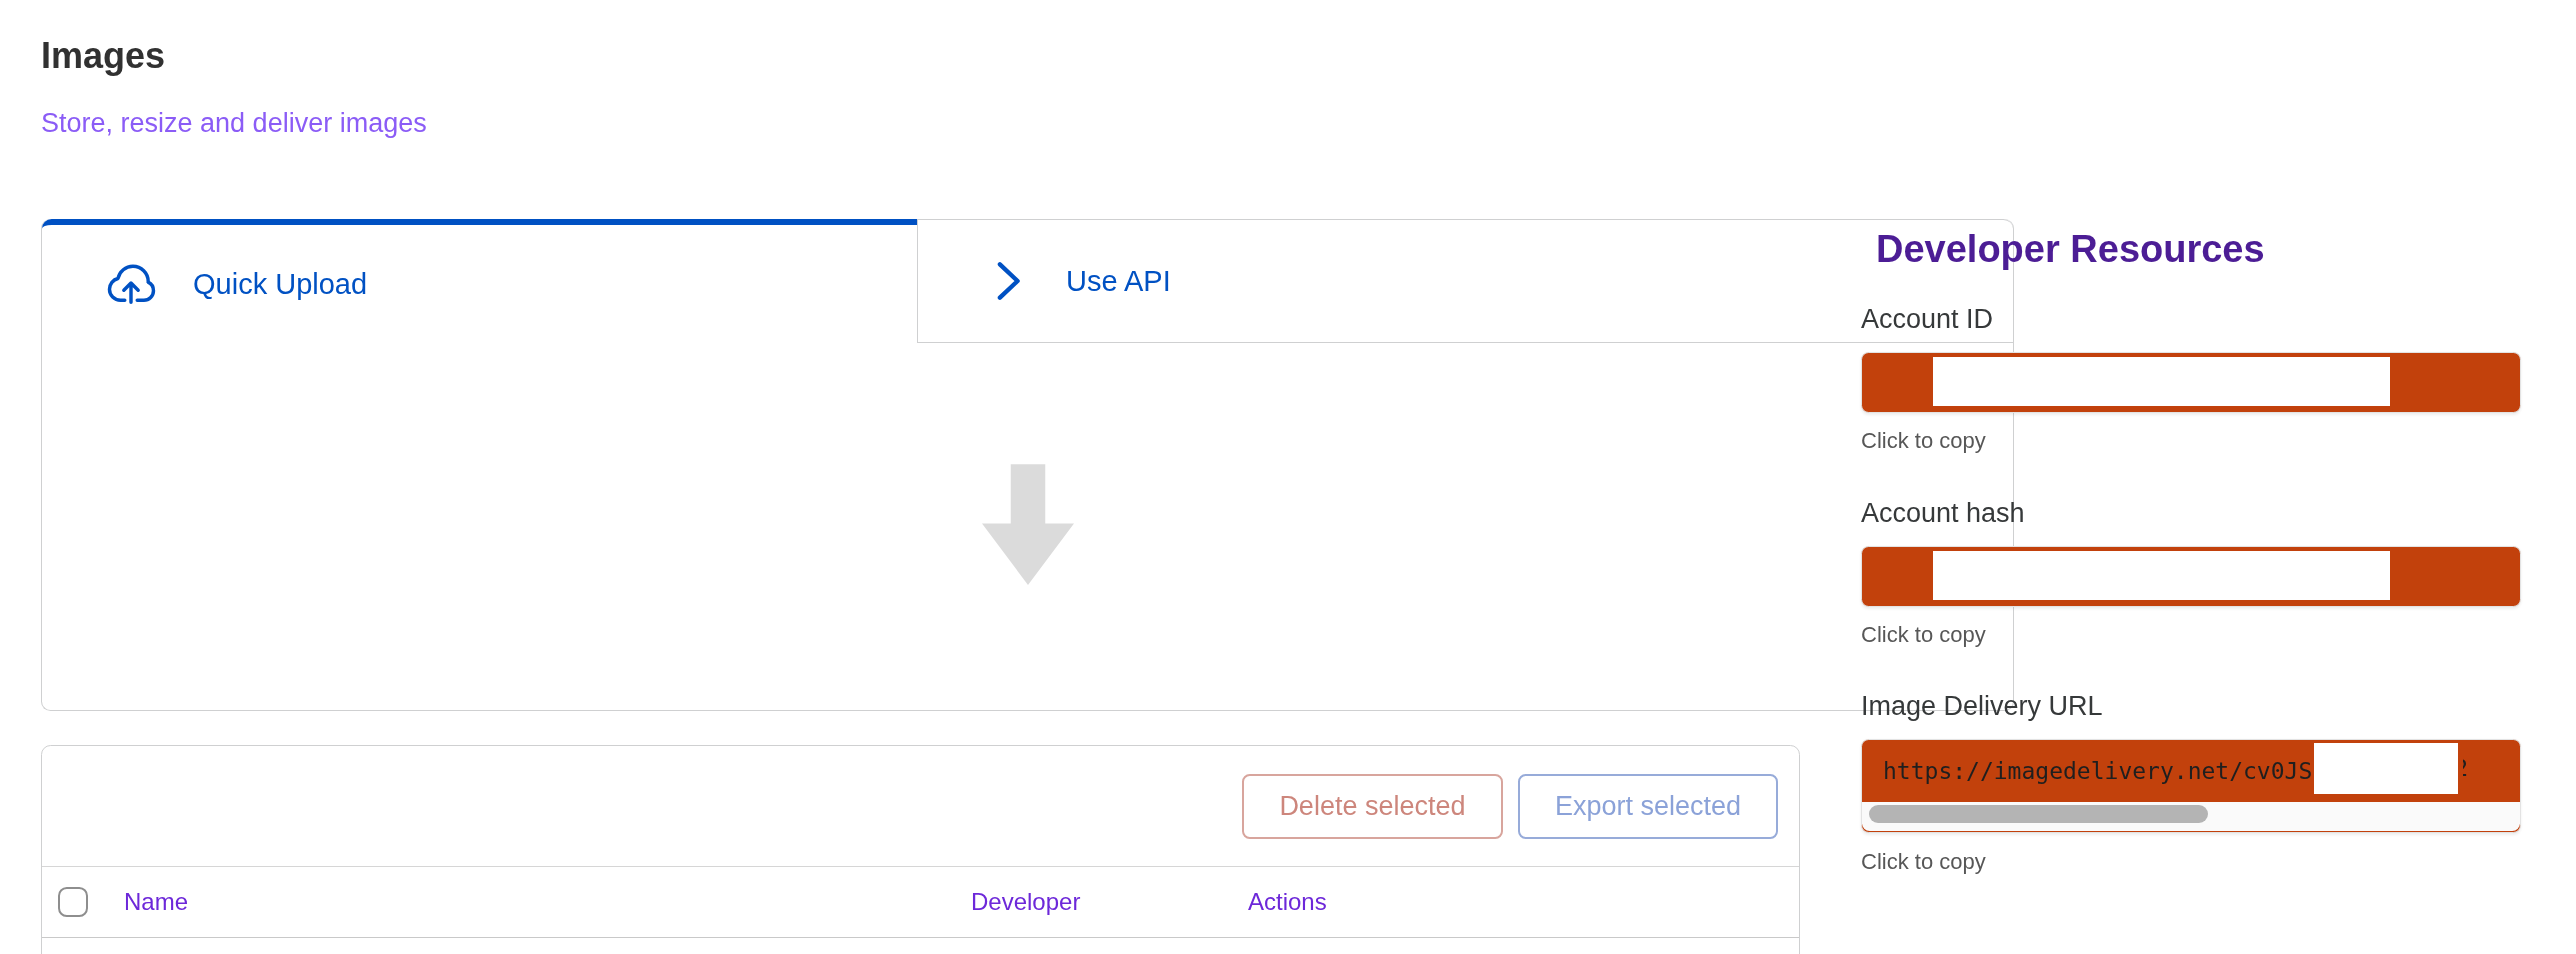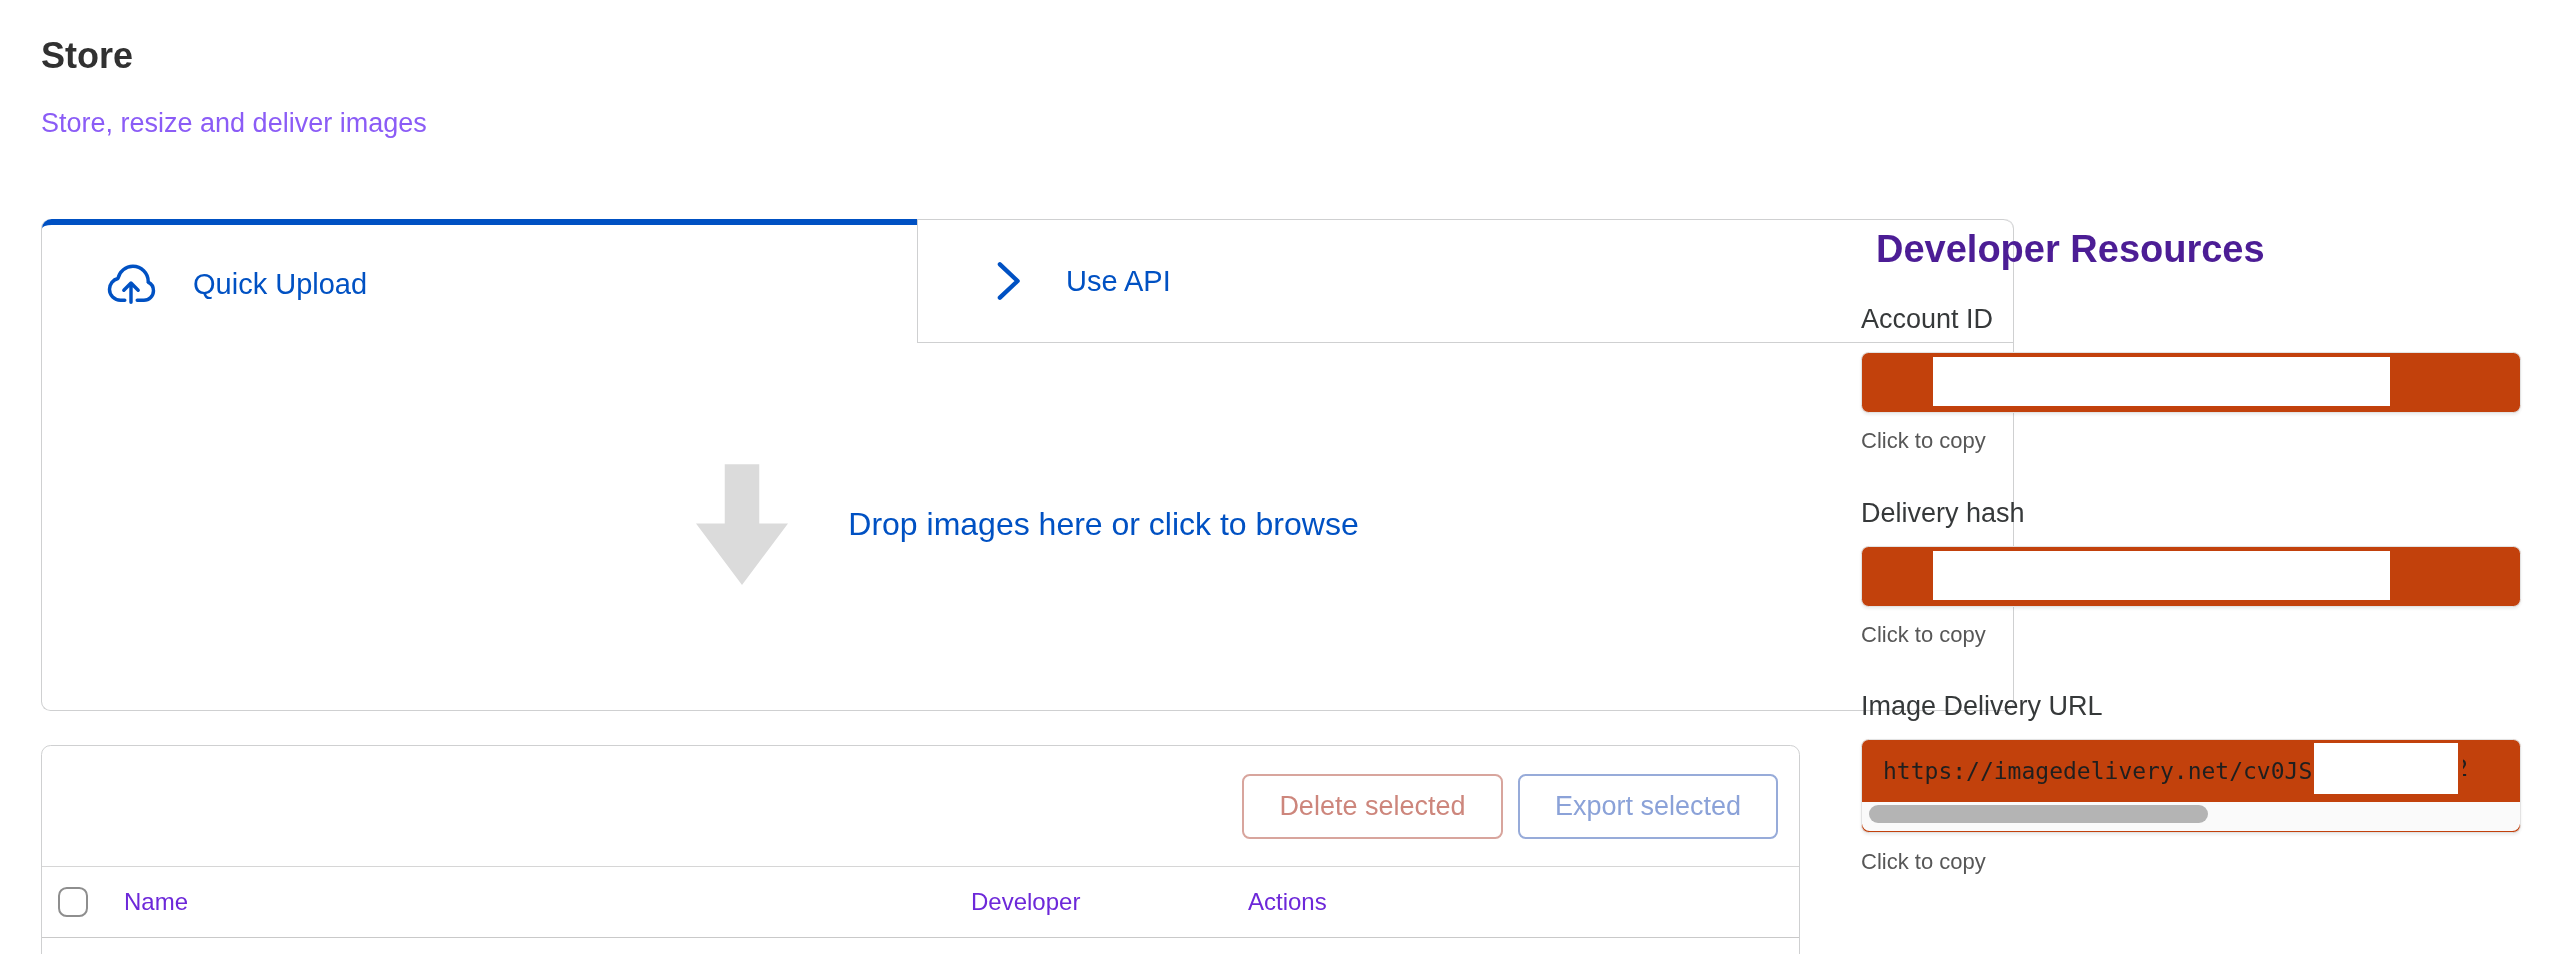--- a/index.html
+++ b/index.html
@@ -65,21 +65,21 @@
   .scroll-lane{position:relative;height:29px;background:#fafafa;border-bottom-left-radius:7.7px;border-bottom-right-radius:7.7px;}
   .scroll-thumb{position:absolute;left:6.7px;top:2.9px;width:339px;height:18.3px;border-radius:9.6px;background:#b4b4b4;cursor:pointer;}
 
   svg{display:block;}
 </style>
 </head>
 <body>
 
 <div class="page">
 
-  <div class="page-title">Store</div>
+  <div class="page-title">Images</div>
   <div class="page-subtitle">Store, resize and deliver images</div>
 
   <div class="upload-card">
     <div class="tab-row">
       <div class="tab tab-quick">
         <span>
           <svg width="54" height="44" viewBox="0 0 56 46" fill="none">
             <path d="M21.5 40 H17 C10.6 40 5.5 34.9 5.5 28.5 C5.5 23 9.3 18.4 14.4 17.2 C15.9 9.9 22.4 4.5 30 4.5 C38.8 4.5 46 11.6 46 20.4 C46 20.6 46 20.8 45.9 21 C49.3 22.6 51.5 26 51.5 30 C51.5 35.5 47 40 41.5 40 H34.5" stroke="#0051c3" stroke-width="3.6" stroke-linecap="round" stroke-linejoin="round"></path>
             <path d="M28 42 V 23 M20.5 29.5 L28 22 L35.5 29.5" stroke="#0051c3" stroke-width="3.6" stroke-linecap="round" stroke-linejoin="round"></path>
           </svg>
@@ -95,21 +95,20 @@
         <span class="tab-label">Use API</span>
       </div>
     </div>
     <div class="drop-body">
       <div class="drop-inner">
         <span>
           <svg width="92" height="121" viewBox="0 0 96 126">
             <polygon points="30,0 66,0 66,62 96,62 48,126 0,62 30,62" fill="#dbdbdb"></polygon>
           </svg>
         </span>
-        <span class="drop-label">Drop images here or click to browse</span>
       </div>
     </div>
   </div>
 
   <div class="table-card">
     <div class="toolbar">
       <button class="btn btn-delete">Delete selected</button>
       <button class="btn btn-export">Export selected</button>
     </div>
     <div class="thead-row">
@@ -123,21 +122,21 @@
   <div class="dev-panel">
     <div class="dev-heading">Developer Resources</div>
 
     <div class="field-label lbl-1">Account ID</div>
     <div class="copy-box box-simple box-1">
       <span class="mono">2f3d</span>
       <span class="redact redact-a"></span>
     </div>
     <div class="hint hint-1">Click to copy</div>
 
-    <div class="field-label lbl-2">Delivery hash</div>
+    <div class="field-label lbl-2">Account hash</div>
     <div class="copy-box box-simple box-2">
       <span class="mono">cv0J</span>
       <span class="redact redact-a"></span>
     </div>
     <div class="hint hint-2">Click to copy</div>
 
     <div class="field-label lbl-3">Image Delivery URL</div>
     <div class="copy-box box-3">
       <div class="url-row">
         <span class="mono">https://imagedelivery.net/cv0JSj</span>

